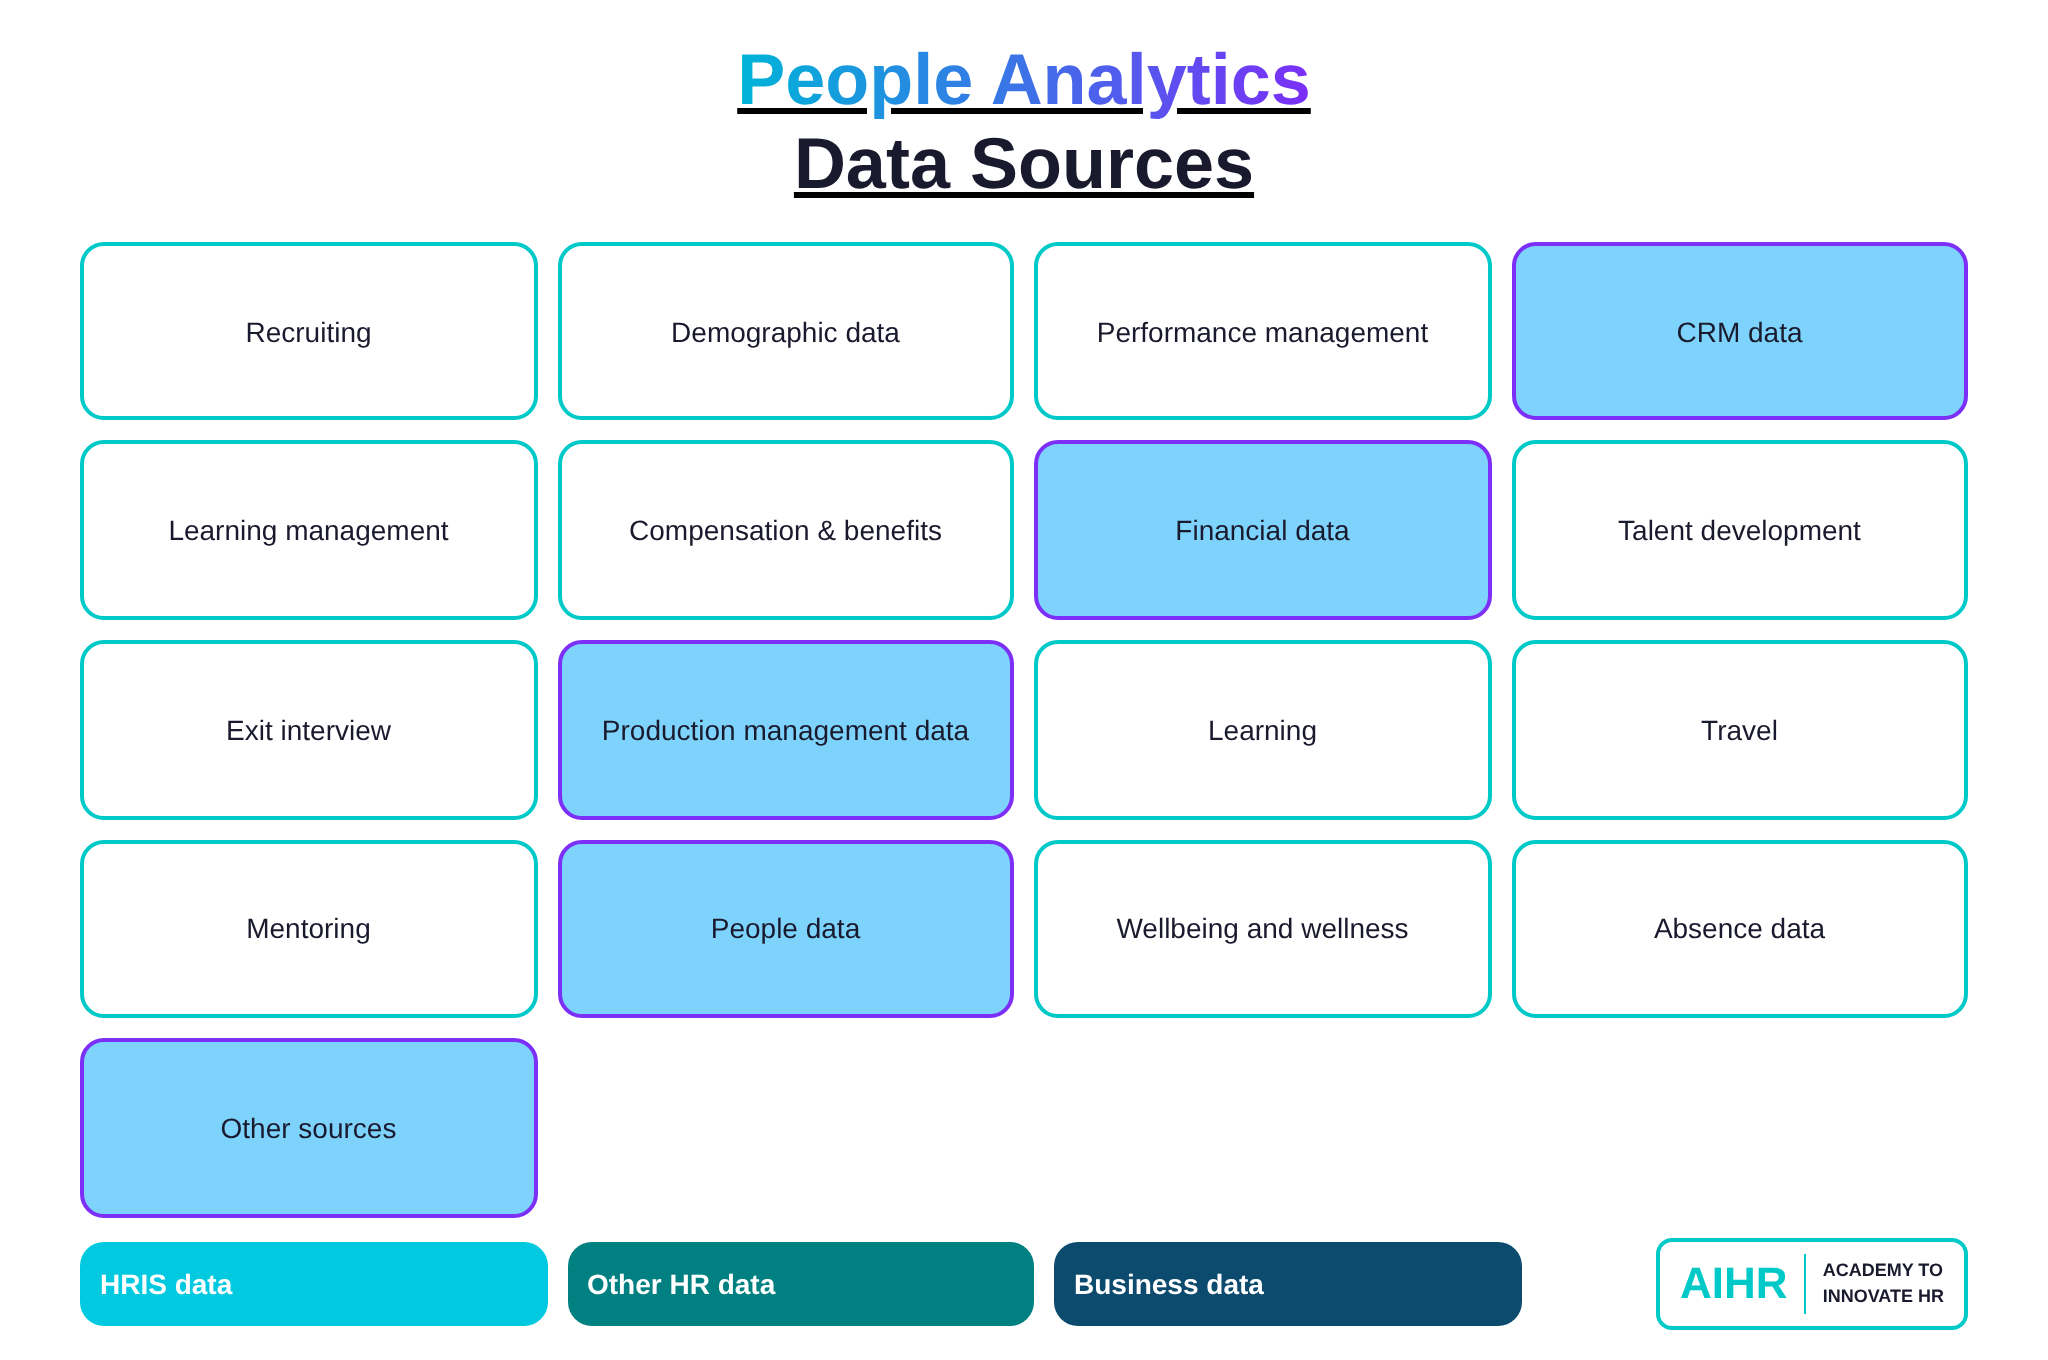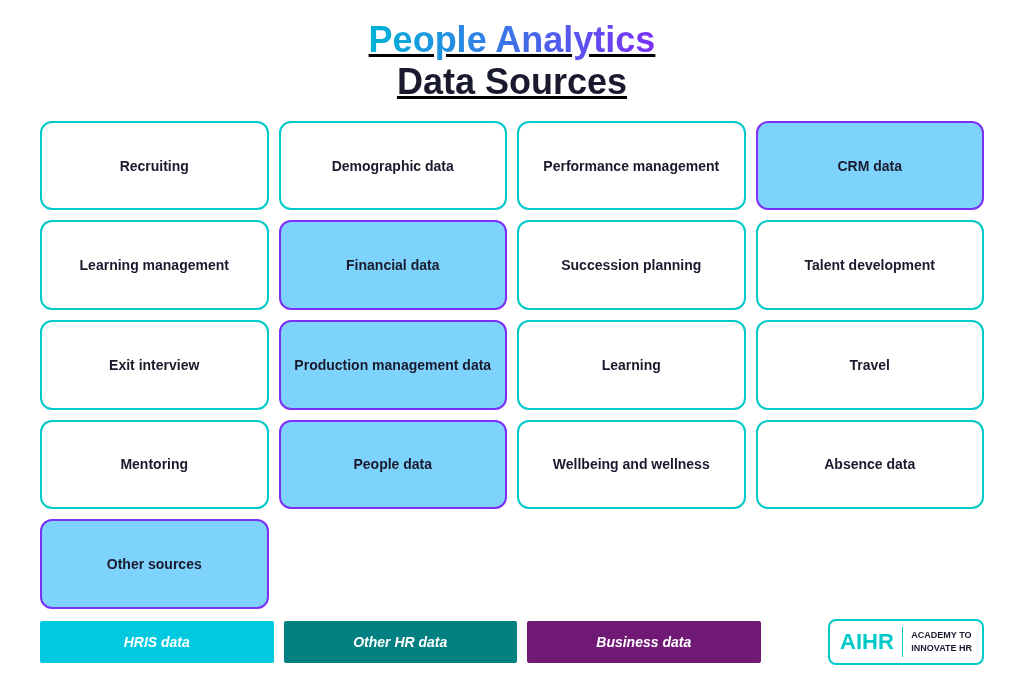--- a/index.html
+++ b/index.html
@@ -41,21 +41,21 @@
       gap: 10px;
       width: 100%;
       flex: 1;
     }
     .card {
       border-radius: 12px;
       display: flex;
       align-items: center;
       justify-content: center;
       text-align: center;
-      font-weight: 700;
+      font-weight: 400;
       font-size: 14px;
       padding: 8px 10px;
       line-height: 1.3;
     }
     .card-teal {
       border: 2.5px solid #00c9c8;
       color: #1a1a2e;
       background: #fff;
     }
     .card-purple {
@@ -64,32 +64,31 @@
       background: #7dd3fc;
     }
     .bottom-row {
       display: flex;
       gap: 10px;
       width: 100%;
       margin-top: 10px;
       align-items: center;
     }
     .bottom-card {
-      border-radius: 2px;
+      border-radius: 12px;
       display: flex;
       align-items: center;
-      justify-content: center;
+      justify-content: flex-start;
       text-align: center;
       font-weight: 800;
       font-size: 14px;
       padding: 12px 10px;
       flex: 1;
       color: #fff;
       line-height: 1.3;
-      font-style: italic;
     }
     .aihr-logo {
       margin-left: auto;
       display: flex;
       align-items: center;
       border: 2px solid #00c9c8;
       border-radius: 8px;
       padding: 6px 10px;
       gap: 8px;
     }
@@ -118,42 +117,42 @@
   <div class="title-line1">People Analytics</div>
   <div class="title-line2">Data Sources</div>
 </div>
 
 <div class="grid-container" id="grid-container">
 <div class="card card-teal">Recruiting</div>
     <div class="card card-teal">Demographic data</div>
     <div class="card card-teal">Performance management</div>
     <div class="card card-purple">CRM data</div>
     <div class="card card-teal">Learning management</div>
+    <div class="card card-teal">Compensation &amp; benefits</div>
     <div class="card card-purple">Financial data</div>
-    <div class="card card-teal">Succession planning</div>
     <div class="card card-teal">Talent development</div>
     <div class="card card-teal">Exit interview</div>
     <div class="card card-purple">Production management data</div>
     <div class="card card-teal">Learning</div>
     <div class="card card-teal">Travel</div>
     <div class="card card-teal">Mentoring</div>
     <div class="card card-purple">People data</div>
     <div class="card card-teal">Wellbeing and wellness</div>
     <div class="card card-teal">Absence data</div>
     <div class="card card-purple">Other sources</div>
   </div>
 
 <div class="bottom-row">
   <div class="bottom-card" style="background:#00c9e0;">
     <span>HRIS data</span>
   </div>
   <div class="bottom-card" style="background:#008080;">
     <span>Other HR data</span>
   </div>
-  <div class="bottom-card" style="background:#701a75;">
+  <div class="bottom-card" style="background:#0c4a6e;">
     <span>Business data</span>
   </div>
   <div style="flex:1; display:flex; justify-content:flex-end;">
     <div class="aihr-logo">
       <span class="aihr-text-big">AIHR</span>
       <div class="aihr-divider"></div>
       <span class="aihr-tagline">ACADEMY TO<br>INNOVATE HR</span>
     </div>
   </div>
 </div>

